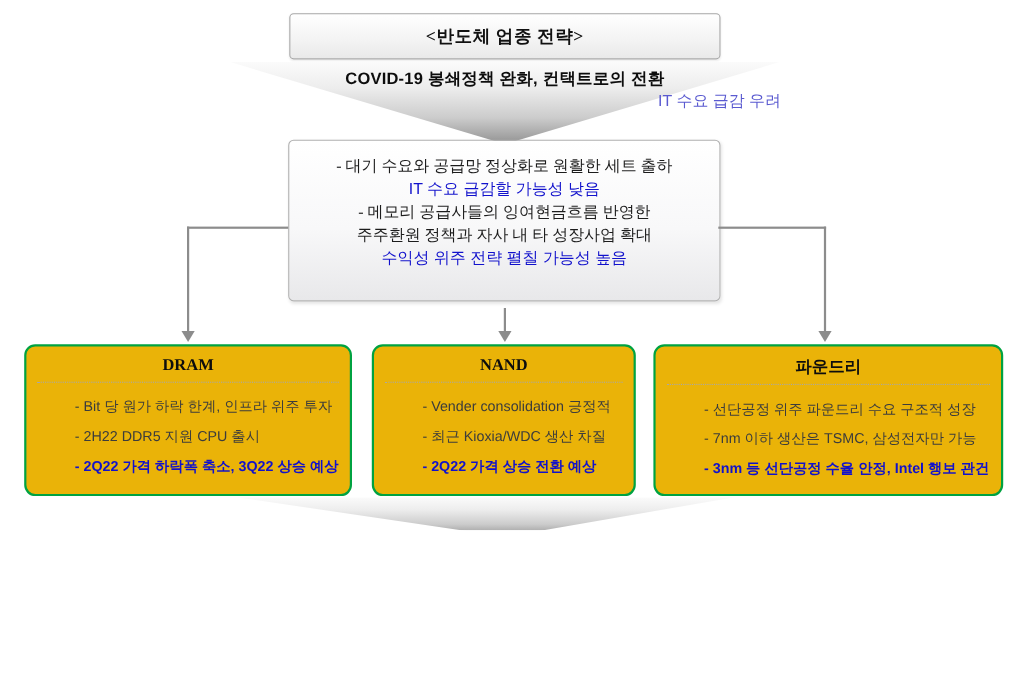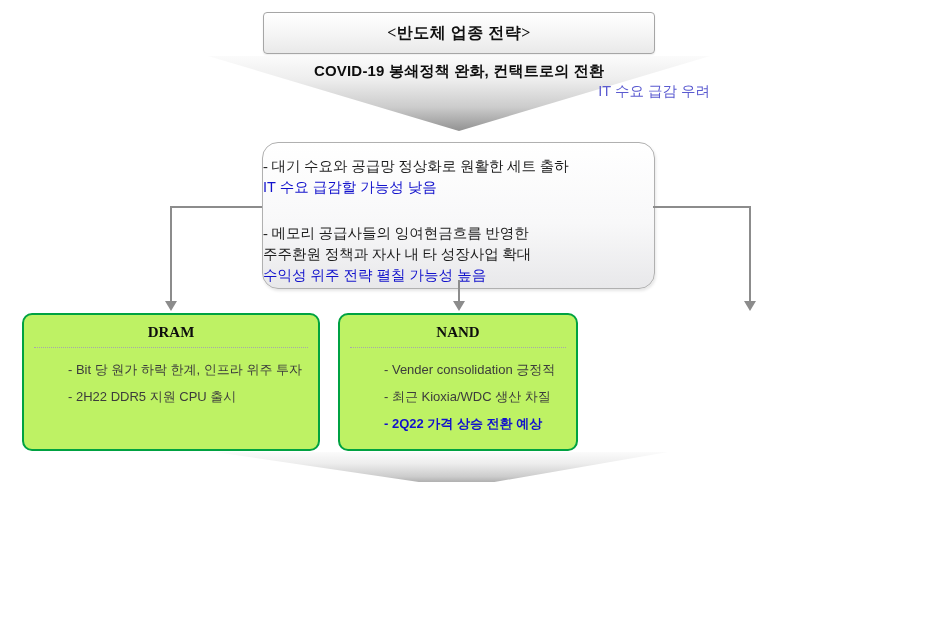--- a/index.html
+++ b/index.html
@@ -33,46 +33,47 @@
   .trigger-line1 {
     position:absolute; left:208px; top:62px; width:502px; text-align:center;
     font-size:15px; font-weight:bold; color:#0d0d0d; letter-spacing:0.2px;
   }
   .trigger-line2 {
     position:absolute; left:208px; top:82px; width:502px; text-align:right;
     font-size:14.5px; color:#5a5ad0;
   }
   
   .mid-box {
-    position:absolute; left:262px; top:142px; width:391px; height:145px;
-    border:1.5px solid #b0b0b0; border-radius:16px;
+    position:absolute; left:262px; top:127px; width:391px; height:145px;
+    border:1.5px solid #b0b0b0; border-radius:5px;
     background:linear-gradient(180deg,#ffffff 0%,#f8f8f9 55%,#e8e8ea 100%);
     box-shadow:1px 2px 3px rgba(0,0,0,0.10);
+    text-align:center;
   }
   .mid-box .serif-line {
     font-family:"Liberation Serif", serif; font-size:14.5px; color:#1c1c1c;
     line-height:21px; white-space:nowrap;
   }
   .mid-box .blue-line {
     font-size:14.5px; font-weight:normal; color:#1111cc; line-height:21px;
     white-space:nowrap;
   }
   .mid-box .grp1 { margin-top:13px; }
-  .mid-box .grp2 { margin-top:25px; }
+  .mid-box .grp2 { }
   
   .conn { position:absolute; background:#8c8c8c; }
   .arrow-head {
     position:absolute; width:0; height:0;
     border-left:6px solid transparent; border-right:6px solid transparent;
     border-top:10px solid #8c8c8c;
   }
   
   .seg-box {
     position:absolute; top:313px; height:138px; box-sizing:border-box;
-    border:2px solid #00a241; border-radius:10px; background:#bef264;
+    border:2px solid #00a241; border-radius:10px; background:#eab308;
   }
   .seg-dram    { left:22px;  width:298px; }
   .seg-nand    { left:338px; width:240px; }
   .seg-foundry { left:594px; width:318px; }
   .seg-title {
     margin-top:9px; text-align:center;
     font-family:"Liberation Serif", serif; font-weight:bold; font-size:15px;
     color:#0d0d0d;
   }
   .seg-divider {
@@ -153,33 +154,43 @@
   <div class="conn" style="left:653px; top:206px; width:98px; height:2px;"></div>
   <div class="conn" style="left:749px; top:206px; width:2px; height:95px;"></div>
   <div class="arrow-head" style="left:744px; top:301px;"></div>
 
   <div class="seg-box seg-dram">
     <div class="seg-title">DRAM</div>
     <hr class="seg-divider">
     <div class="seg-bullets">
       <div>- Bit 당 원가 하락 한계, 인프라 위주 투자</div>
       <div>- 2H22  DDR5 지원 CPU 출시</div>
+      <div class="blue">- 2Q22 가격 하락폭 축소, 3Q22 상승 예상</div>
     </div>
   </div>
 
   <div class="seg-box seg-nand">
     <div class="seg-title">NAND</div>
     <hr class="seg-divider">
     <div class="seg-bullets">
       <div>- Vender  consolidation  긍정적</div>
       <div>- 최근 Kioxia/WDC  생산 차질</div>
       <div class="blue">- 2Q22 가격 상승 전환 예상</div>
     </div>
   </div>
 
+  <div class="seg-box seg-foundry">
+    <div class="seg-title">파운드리</div>
+    <hr class="seg-divider">
+    <div class="seg-bullets">
+      <div>- 선단공정 위주 파운드리 수요 구조적 성장</div>
+      <div>- 7nm 이하 생산은 TSMC, 삼성전자만 가능</div>
+      <div class="blue">- 3nm 등 선단공정 수율 안정, Intel 행보 관건</div>
+    </div>
+  </div>
 
   <div class="tri tri-bottom"></div>
 
   <div class="pill"></div>
   <div class="watermark">FNTIMES</div>
   <div class="pill-text">
     <div class="pill-line1">메모리 반도체 중심 투자 접근</div>
     <div class="pill-line2"><span>최선호주:</span> <span class="pick">SK하이닉스</span></div>
   </div>
 

